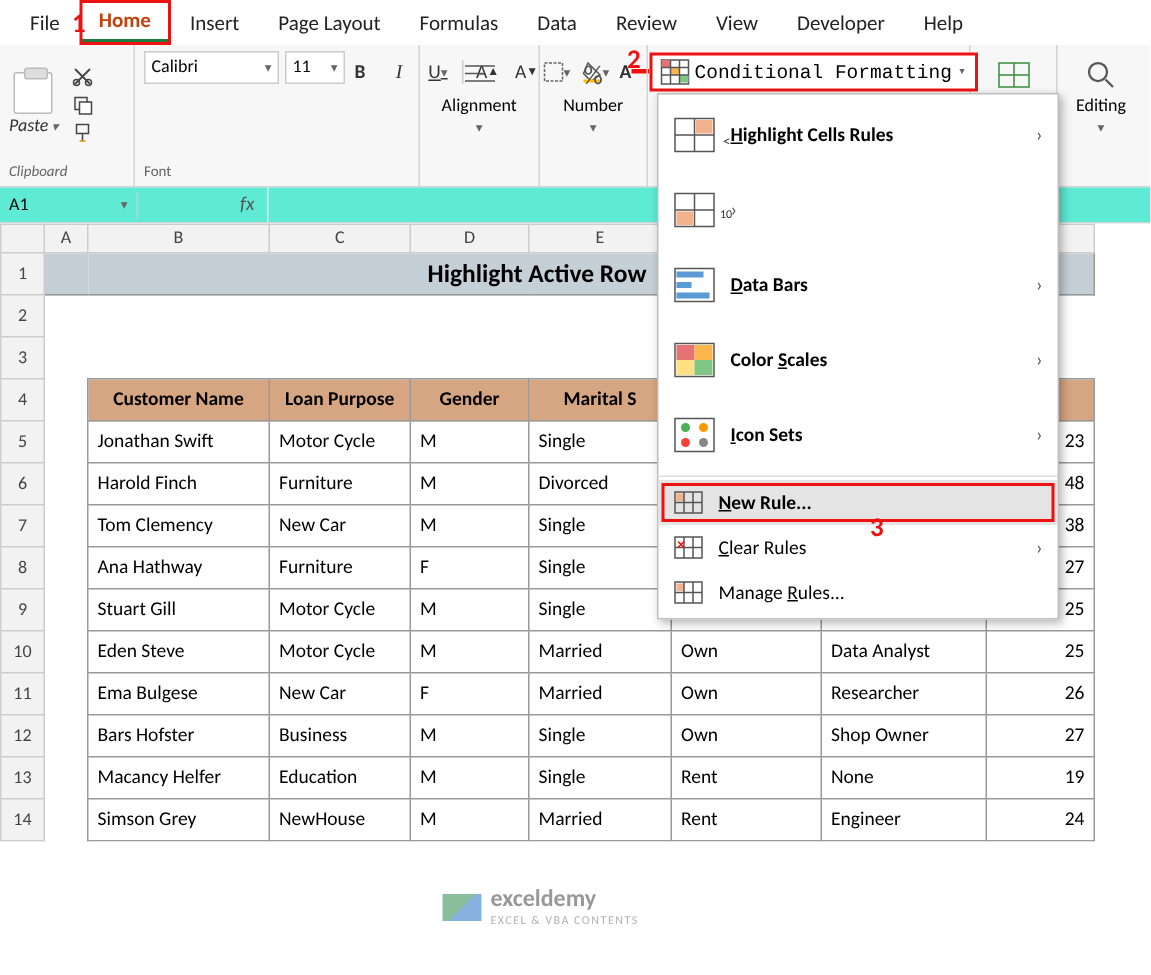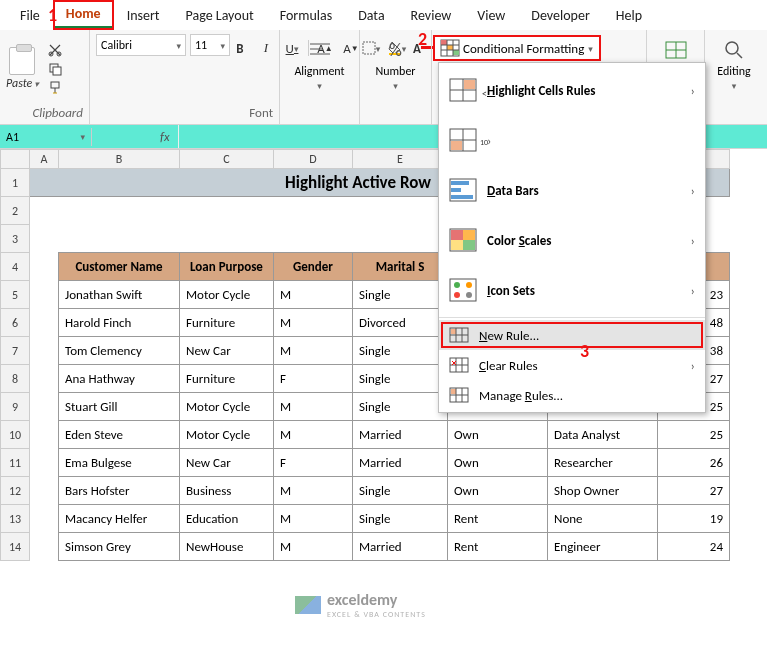--- a/index.html
+++ b/index.html
@@ -7,21 +7,21 @@
 
   
   .menubar { height:30px; display:flex; align-items:center; padding:4px 8px; gap:2px; font-size:14px; }
   .menubar .tab { padding:4px 12px; cursor:pointer; color:#222; }
   .menubar .tab.active { color:#c2410c; font-weight:600; border-bottom:3px solid #1a7f3c; }
   .menubar .tab.active.highlighted { outline:2px solid #e11; outline-offset:-1px; }
 
   
   .ribbon { height:95px; background:#f7f7f7; border-bottom:1px solid #d4d4d4; display:flex; }
   .group { border-right:1px solid #d4d4d4; display:flex; flex-direction:column; justify-content:space-between; padding:4px 6px 2px; position:relative; }
-  .group-label { font-size:13px; text-align:right; color:#666; padding:2px 0; }
+  .group-label { font-size:10px; text-align:left; color:#666; padding:2px 0; }
   .group-top { display:flex; align-items:center; gap:4px; flex:1; }
 
   
   .clip-left { display:flex; flex-direction:column; align-items:center; gap:1px; }
   .paste-icn { width:26px; height:28px; border:1px solid #bbb; border-radius:2px; background:linear-gradient(#fff,#fff); position:relative; }
   .paste-icn::before{content:'';position:absolute;top:-4px;left:6px;width:14px;height:6px;border:1px solid #bbb;border-radius:2px;background:#ddd;}
   .clip-right { display:flex; flex-direction:column; gap:3px; padding-left:4px; }
   .mini-icn { width:16px; height:16px; display:flex; align-items:center; justify-content:center; font-size:13px; color:#444; }
 
   
@@ -58,21 +58,21 @@
   td.cell { border:1px solid #999; height:28px; padding:2px 6px; font-size:13px; }
   .title-row td.cell { background:#c5cfd6; text-align:center; font-weight:700; font-size:17px; border:1px solid #999; }
   .blank td.cell { border:0; }
   .hdr td.cell { background:#d6a682; font-weight:700; text-align:center; }
   td.num { text-align:right; }
 
   
   .dropdown { position:absolute; left:438px; top:62px; width:268px; background:#fff; border:1px solid #bfbfbf; box-shadow:2px 2px 6px rgba(0,0,0,.3); z-index:15; padding:2px 0; }
   .dd-item { height:50px; display:flex; align-items:center; padding:0 10px; gap:10px; cursor:pointer; }
   .dd-item.small { height:30px; }
-  .dd-item:hover, .dd-item.hover { background:#e4e4e4; }
+  .dd-item:hover, .dd-item.hover { background:#e4e4e4;font-weight:bold; }
   .dd-icn { width:28px; height:28px; display:flex; align-items:center; justify-content:center; flex-shrink:0; }
   .dd-icnS { width:20px; height:20px; display:flex; align-items:center; justify-content:center; flex-shrink:0; }
   .dd-label { flex:1; font-size:13px; }
   .dd-label u { text-decoration: underline; }
   .dd-sub { font-size:13px; color:#555; }
   .dd-sep { height:1px; background:#ddd; margin:2px 0; }
   .dd-item.box { outline:2px solid #e11; outline-offset:-4px; }
 
   
   .wm { position:absolute; left:295px; top:590px; display:flex; align-items:center; gap:6px; opacity:.5; z-index:10; }
@@ -230,21 +230,21 @@
             <circle cx="8" cy="8" r="6" fill="none" stroke="#555" stroke-width="1.5"></circle>
             <line x1="13" y1="13" x2="18" y2="18" stroke="#555" stroke-width="1.5"></line>
           </svg>
         </div>
       <div style="font-size:12px;">Editing</div>
       <span class="drop-ar">▾</span>
     </div>
   </div>
 </div>
 
-<div class="cond-btn cond-ovr" style="top:35px;">
+<div class="cond-btn cond-ovr" style="top:35px;font-family:Liberation Mono, monospace;">
   <svg width="18" height="16">
       <rect x="0" y="0" width="18" height="16" fill="none" stroke="#555"></rect>
       <rect x="0" y="0" width="6" height="5" fill="#e57373"></rect>
       <rect x="6" y="5" width="6" height="5" fill="#ffb74d"></rect>
       <rect x="12" y="10" width="6" height="5" fill="#81c784"></rect>
       <line x1="6" y1="0" x2="6" y2="16" stroke="#555"></line>
       <line x1="12" y1="0" x2="12" y2="16" stroke="#555"></line>
       <line x1="0" y1="5" x2="18" y2="5" stroke="#555"></line>
       <line x1="0" y1="10" x2="18" y2="10" stroke="#555"></line>
     </svg>

